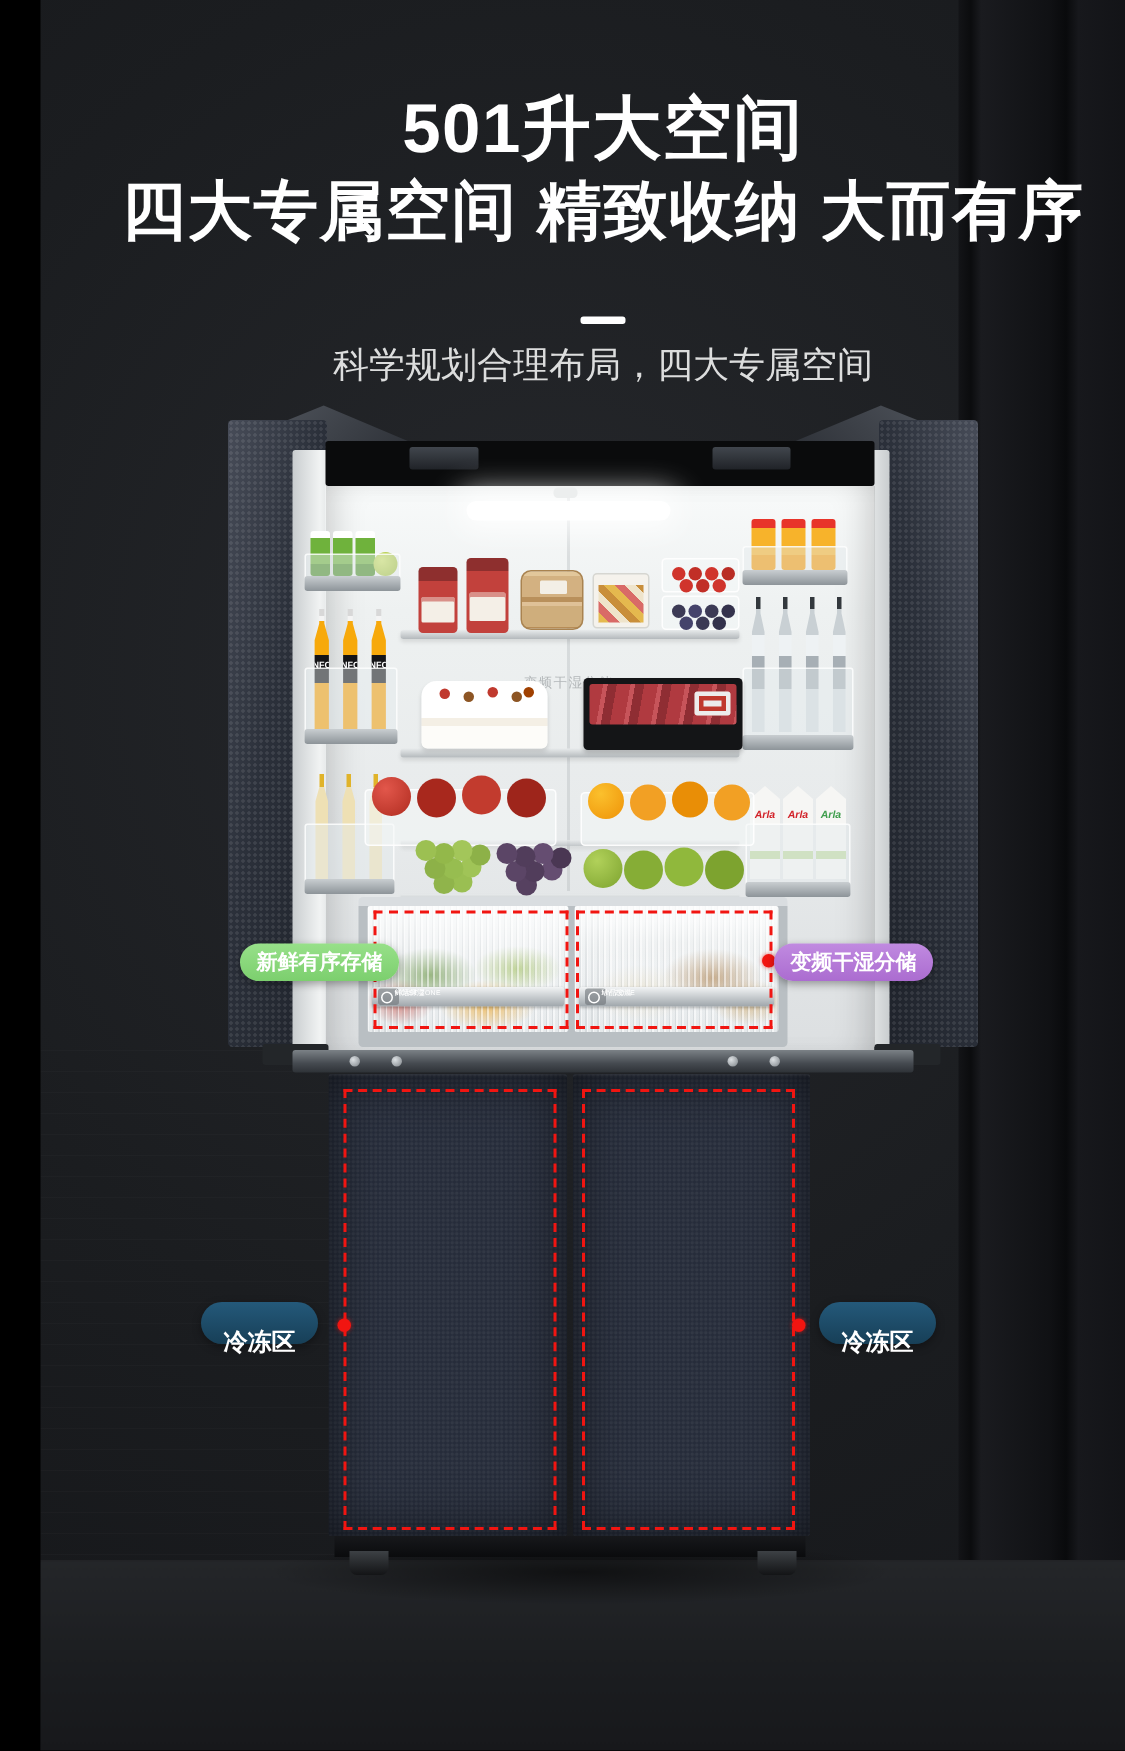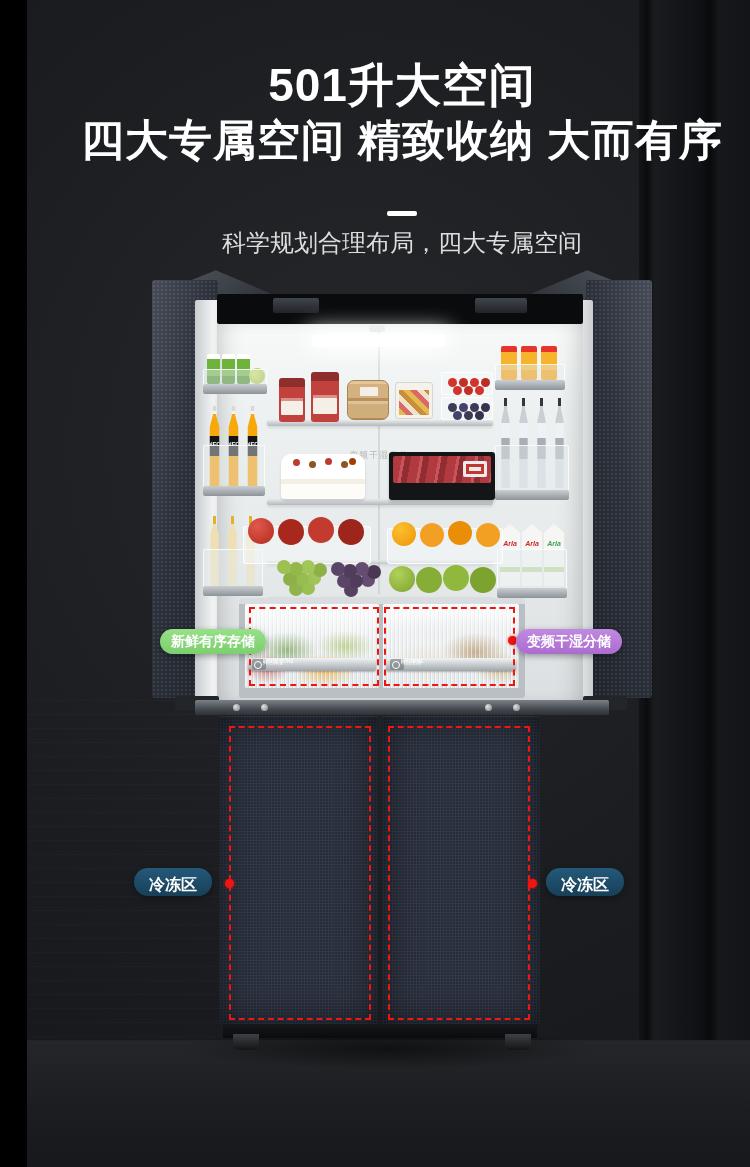--- a/index.html
+++ b/index.html
@@ -188,21 +188,21 @@
   .fzL{left:192px;width:159px;} .fzR{left:355px;width:158px;}
   .plinth{left:196px;top:1024px;width:314px;height:14px;background:linear-gradient(#17181b,#0a0b0d);}
   .foot{width:26px;height:16px;border-radius:0 0 5px 5px;background:linear-gradient(#3d4145,#131416);top:1034px;}
   .footL{left:206px;} .footR{left:478px;}
 
   
   .pill{height:25px;line-height:25px;padding:0 11px;border-radius:13px;color:#fff;font-size:14px;font-weight:700;
     box-shadow:0 2px 6px rgba(0,0,0,.35);white-space:nowrap;z-index:20;}
   .pillFresh{left:133px;top:629px;background:linear-gradient(180deg,#97e089,#7ccf6e);}
   .pillVar{left:489px;top:629px;background:linear-gradient(180deg,#c08ae0,#ab6cd0);}
-  .pillFz{height:28px;line-height:28px;border-radius:14px;font-size:16px;padding:3px 15px;background:linear-gradient(180deg,#24597a,#173f57);}
+  .pillFz{height:28px;line-height:28px;border-radius:14px;font-size:16px;padding:14px 15px;background:linear-gradient(180deg,#24597a,#173f57);}
   .pillFzL{left:107px;top:868px;} .pillFzR{left:519px;top:868px;}
 </style>
 </head>
 <body>
 
 <div class="stage">
 
   <div class="panelR"></div>
   <div class="wallTex"></div>
   <div class="floorband"></div>

